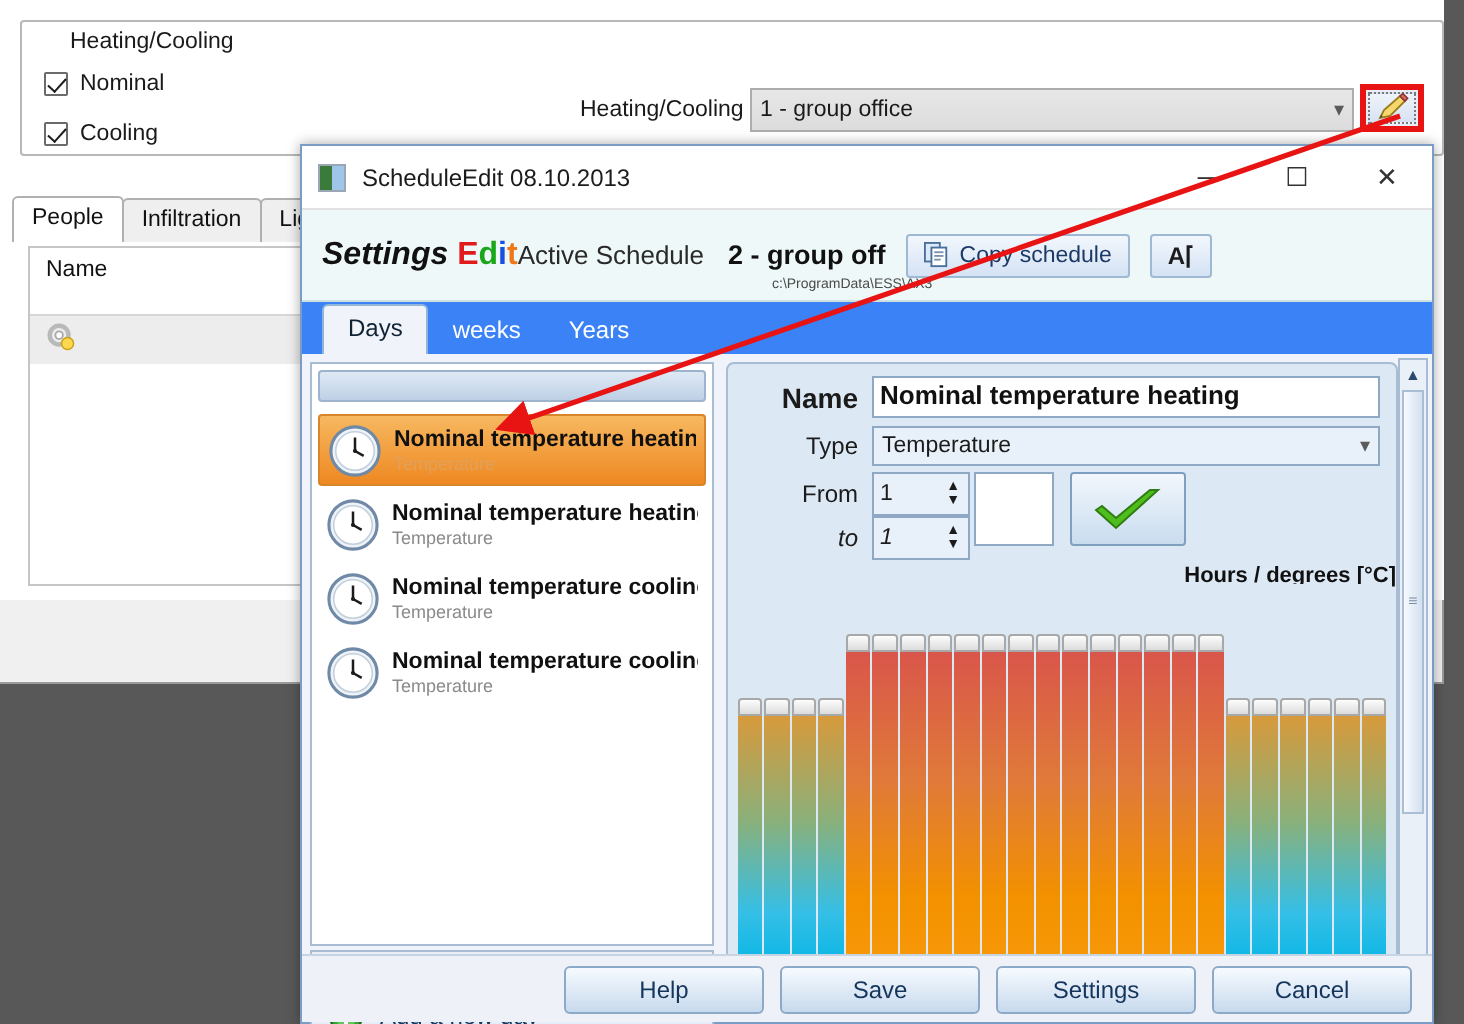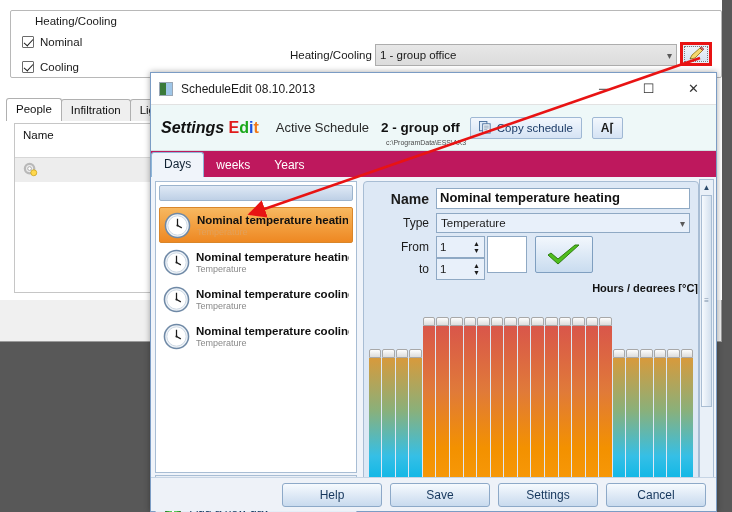--- a/index.html
+++ b/index.html
@@ -98,34 +98,34 @@
   }
 
   #dlg-header {
     height:46px; background:#eef8f8; border-bottom:1px solid #cfe0e0;
     display:flex; align-items:center; padding-left:10px; position:relative;
   }
   #logo { font-size:16px; font-weight:bold; font-style:italic; color:#111; }
   #logo .l1{font-style:italic;} 
   .lg-e{color:#e01b1b; font-style:normal;} .lg-d{color:#1aa81a; font-style:normal;}
   .lg-i{color:#1a4fe0; font-style:normal;} .lg-t{color:#f07818; font-style:normal;}
-  #active-sched-label { font-size:13px; color:#2a2a2a; margin-left:17px; }
+  #active-sched-label { font-size:13px; color:#2a2a2a; margin-left:0; }
   #active-sched-value { font-size:13.5px; font-weight:bold; color:#111; margin-left:12px; }
   #sched-path {
     position:absolute; left:235px; top:34px; font-size:7px; color:#4a4a4a;
   }
   .hbtn {
     height:22px; background:linear-gradient(#f2f7fd,#d5e3f4);
     border:1px solid #9fb8d4; border-radius:2px; display:flex; align-items:center;
     gap:5px; padding:0 8px; font-size:11.5px; color:#1b3a66; margin-left:10px;
   }
 
   
   #tabstrip {
-    height:26px; background:#be185d; display:flex; align-items:flex-end; 
+    height:26px; background:#3b82f6; display:flex; align-items:flex-end; padding-left:10px;
   }
   .stab {
     font-size:12px; padding:4px 12px 5px 12px; color:#ffffff;
   }
   .stab.active {
     background:#f0f4fa; color:#123; border:1px solid #8fb6d8; border-bottom:none;
     border-radius:3px 3px 0 0; padding-bottom:6px;
   }
 
   #dlg-body { position:relative; height:330px; background:#f0f4fa; }
@@ -466,21 +466,21 @@
 
       <div style="display:flex; align-items:flex-start; margin-top:3px;">
         <div style="flex:0 0 auto;">
           <div class="frm-row" style="margin:0;">
             <span class="frm-label">From</span>
             <span class="spin">
               <span>1</span>
               <span class="arrows">▲<br>▼</span>
             </span>
           </div>
-          <div class="frm-row" style="margin:0;">
+          <div class="frm-row" style="margin:0;font-style:italic;">
             <span class="frm-label">to</span>
             <span class="spin">
               <span>1</span>
               <span class="arrows">▲<br>▼</span>
             </span>
           </div>
         </div>
         <div class="blank-box" style="margin-left:2px;"></div>
         <div id="ok-check" style="margin-left:8px;">
           <svg width="40" height="26" viewBox="0 0 40 26">

